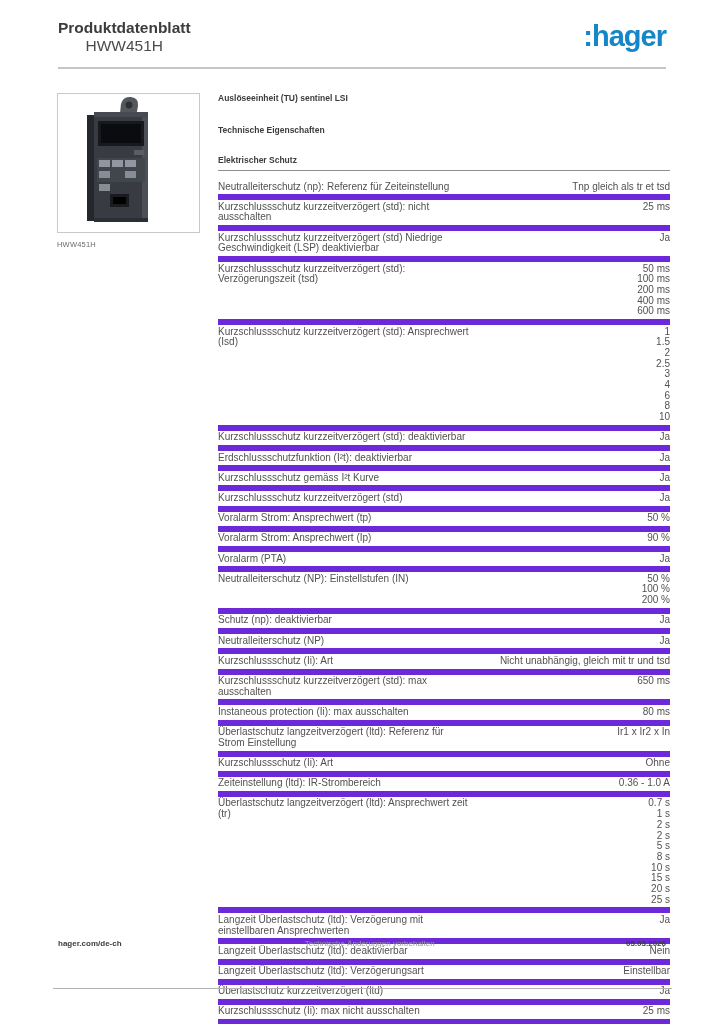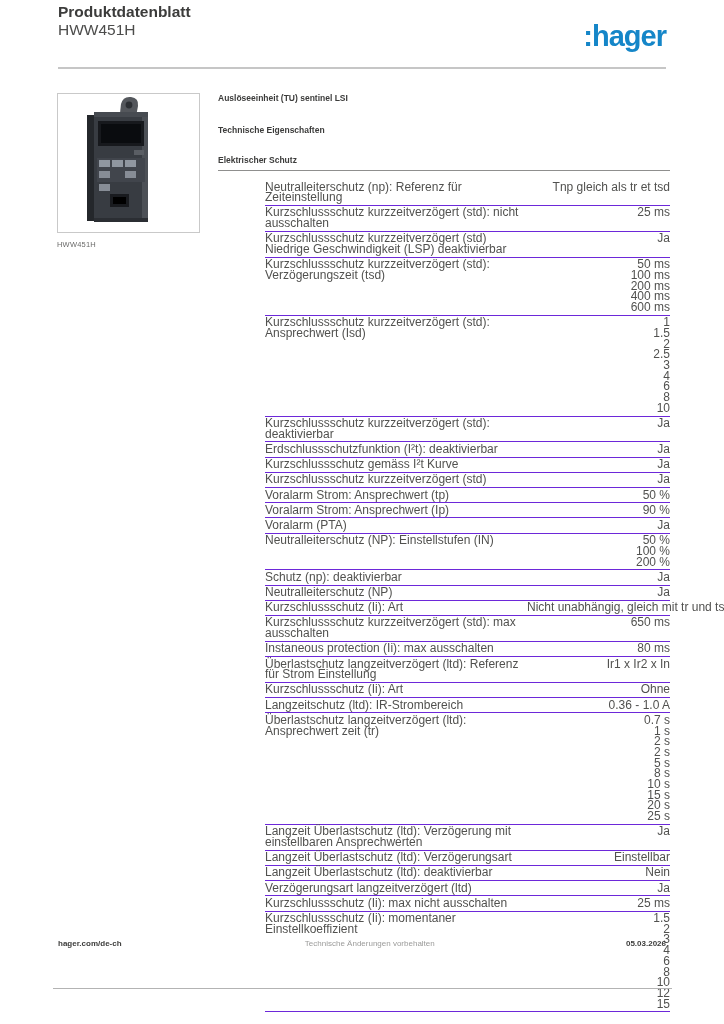--- a/index.html
+++ b/index.html
@@ -7,21 +7,21 @@
   .page {
     position: relative;
     width: 724px;
     height: 1024px;
     background: #ffffff;
     font-family: "Liberation Sans", sans-serif;
     color: #3d3d3c;
     overflow: hidden;
   }
   
-  .header { position: absolute; left: 58px; top: 3px; }
+  .header { position: absolute; left: 58px; top: 19px; text-align: center; }
   .doc-title { font-size: 15.5px; font-weight: bold; color: #3c3c3b; line-height: 18px; }
   .doc-subtitle { font-size: 15.5px; font-weight: normal; color: #4c4c4b; line-height: 18px; }
   .logo {
     position: absolute; right: 58px; top: 20px;
     font-size: 29px; font-weight: bold; letter-spacing: -1px;
     line-height: 32px;
   }
   .header-rule {
     position: absolute; left: 58px; top: 67px;
     width: 608px; height: 2px; background: #c6c6c6;
@@ -39,23 +39,23 @@
   .main { position: absolute; left: 218px; top: 93px; width: 452px; }
   .product-heading { font-size: 8.5px; font-weight: bold; color: #3c3c3b; line-height: 11px; }
   .section-heading { font-size: 8.5px; font-weight: bold; color: #3c3c3b; line-height: 11px; margin-top: 21px; }
   .subsection-heading {
     font-size: 8.5px; font-weight: bold; color: #3c3c3b; line-height: 11px;
     margin-top: 19px; padding-bottom: 4px;
     border-bottom: 1px solid #8f8f8e; margin-bottom: 9px;
   }
   .spec-row {
     display: flex; justify-content: space-between; align-items: flex-start;
-    border-bottom: 1px solid #6d28d9;
+    border-bottom: 6px solid #6d28d9;
     padding: 1.5px 0 2px 0;
-    font-size: 12px; line-height: 10.7px; color: #51514f; margin-left: 47px;
+    font-size: 10px; line-height: 10.7px; color: #51514f;
   }
   .row-label { flex: 0 0 262px; padding-right: 8px; }
   .row-values { flex: 1; text-align: right; white-space: nowrap; }
   .row-values div { text-align: right; }
   
   .footer-rule {
     position: absolute; left: 53px; top: 988px;
     width: 619px; height: 1px; background: #b3b3b3;
   }
   .footer { position: absolute; left: 58px; top: 939px; width: 608px; height: 14px; }
@@ -264,21 +264,21 @@
   </div>
 
   <div class="spec-row">
     <div class="row-label">Kurzschlussschutz (Ii): Art</div>
     <div class="row-values">
             <div>Ohne</div>
           </div>
   </div>
 
   <div class="spec-row">
-    <div class="row-label">Langzeitschutz (ltd): IR-Strombereich</div>
+    <div class="row-label">Zeiteinstellung (ltd): IR-Strombereich</div>
     <div class="row-values">
             <div>0.36 - 1.0 A</div>
           </div>
   </div>
 
   <div class="spec-row">
     <div class="row-label">Überlastschutz langzeitverzögert (ltd): Ansprechwert zeit (tr)</div>
     <div class="row-values">
             <div>0.7 s</div>
             <div>1 s</div>
@@ -294,35 +294,35 @@
   </div>
 
   <div class="spec-row">
     <div class="row-label">Langzeit Überlastschutz (ltd): Verzögerung mit einstellbaren Ansprechwerten</div>
     <div class="row-values">
             <div>Ja</div>
           </div>
   </div>
 
   <div class="spec-row">
+    <div class="row-label">Langzeit Überlastschutz (ltd): deaktivierbar</div>
+    <div class="row-values">
+            <div>Nein</div>
+          </div>
+  </div>
+
+  <div class="spec-row">
     <div class="row-label">Langzeit Überlastschutz (ltd): Verzögerungsart</div>
     <div class="row-values">
             <div>Einstellbar</div>
           </div>
   </div>
 
   <div class="spec-row">
-    <div class="row-label">Langzeit Überlastschutz (ltd): deaktivierbar</div>
-    <div class="row-values">
-            <div>Nein</div>
-          </div>
-  </div>
-
-  <div class="spec-row">
-    <div class="row-label">Verzögerungsart langzeitverzögert (ltd)</div>
+    <div class="row-label">Überlastschutz kurzzeitverzögert (ltd)</div>
     <div class="row-values">
             <div>Ja</div>
           </div>
   </div>
 
   <div class="spec-row">
     <div class="row-label">Kurzschlussschutz (Ii): max nicht ausschalten</div>
     <div class="row-values">
             <div>25 ms</div>
           </div>

